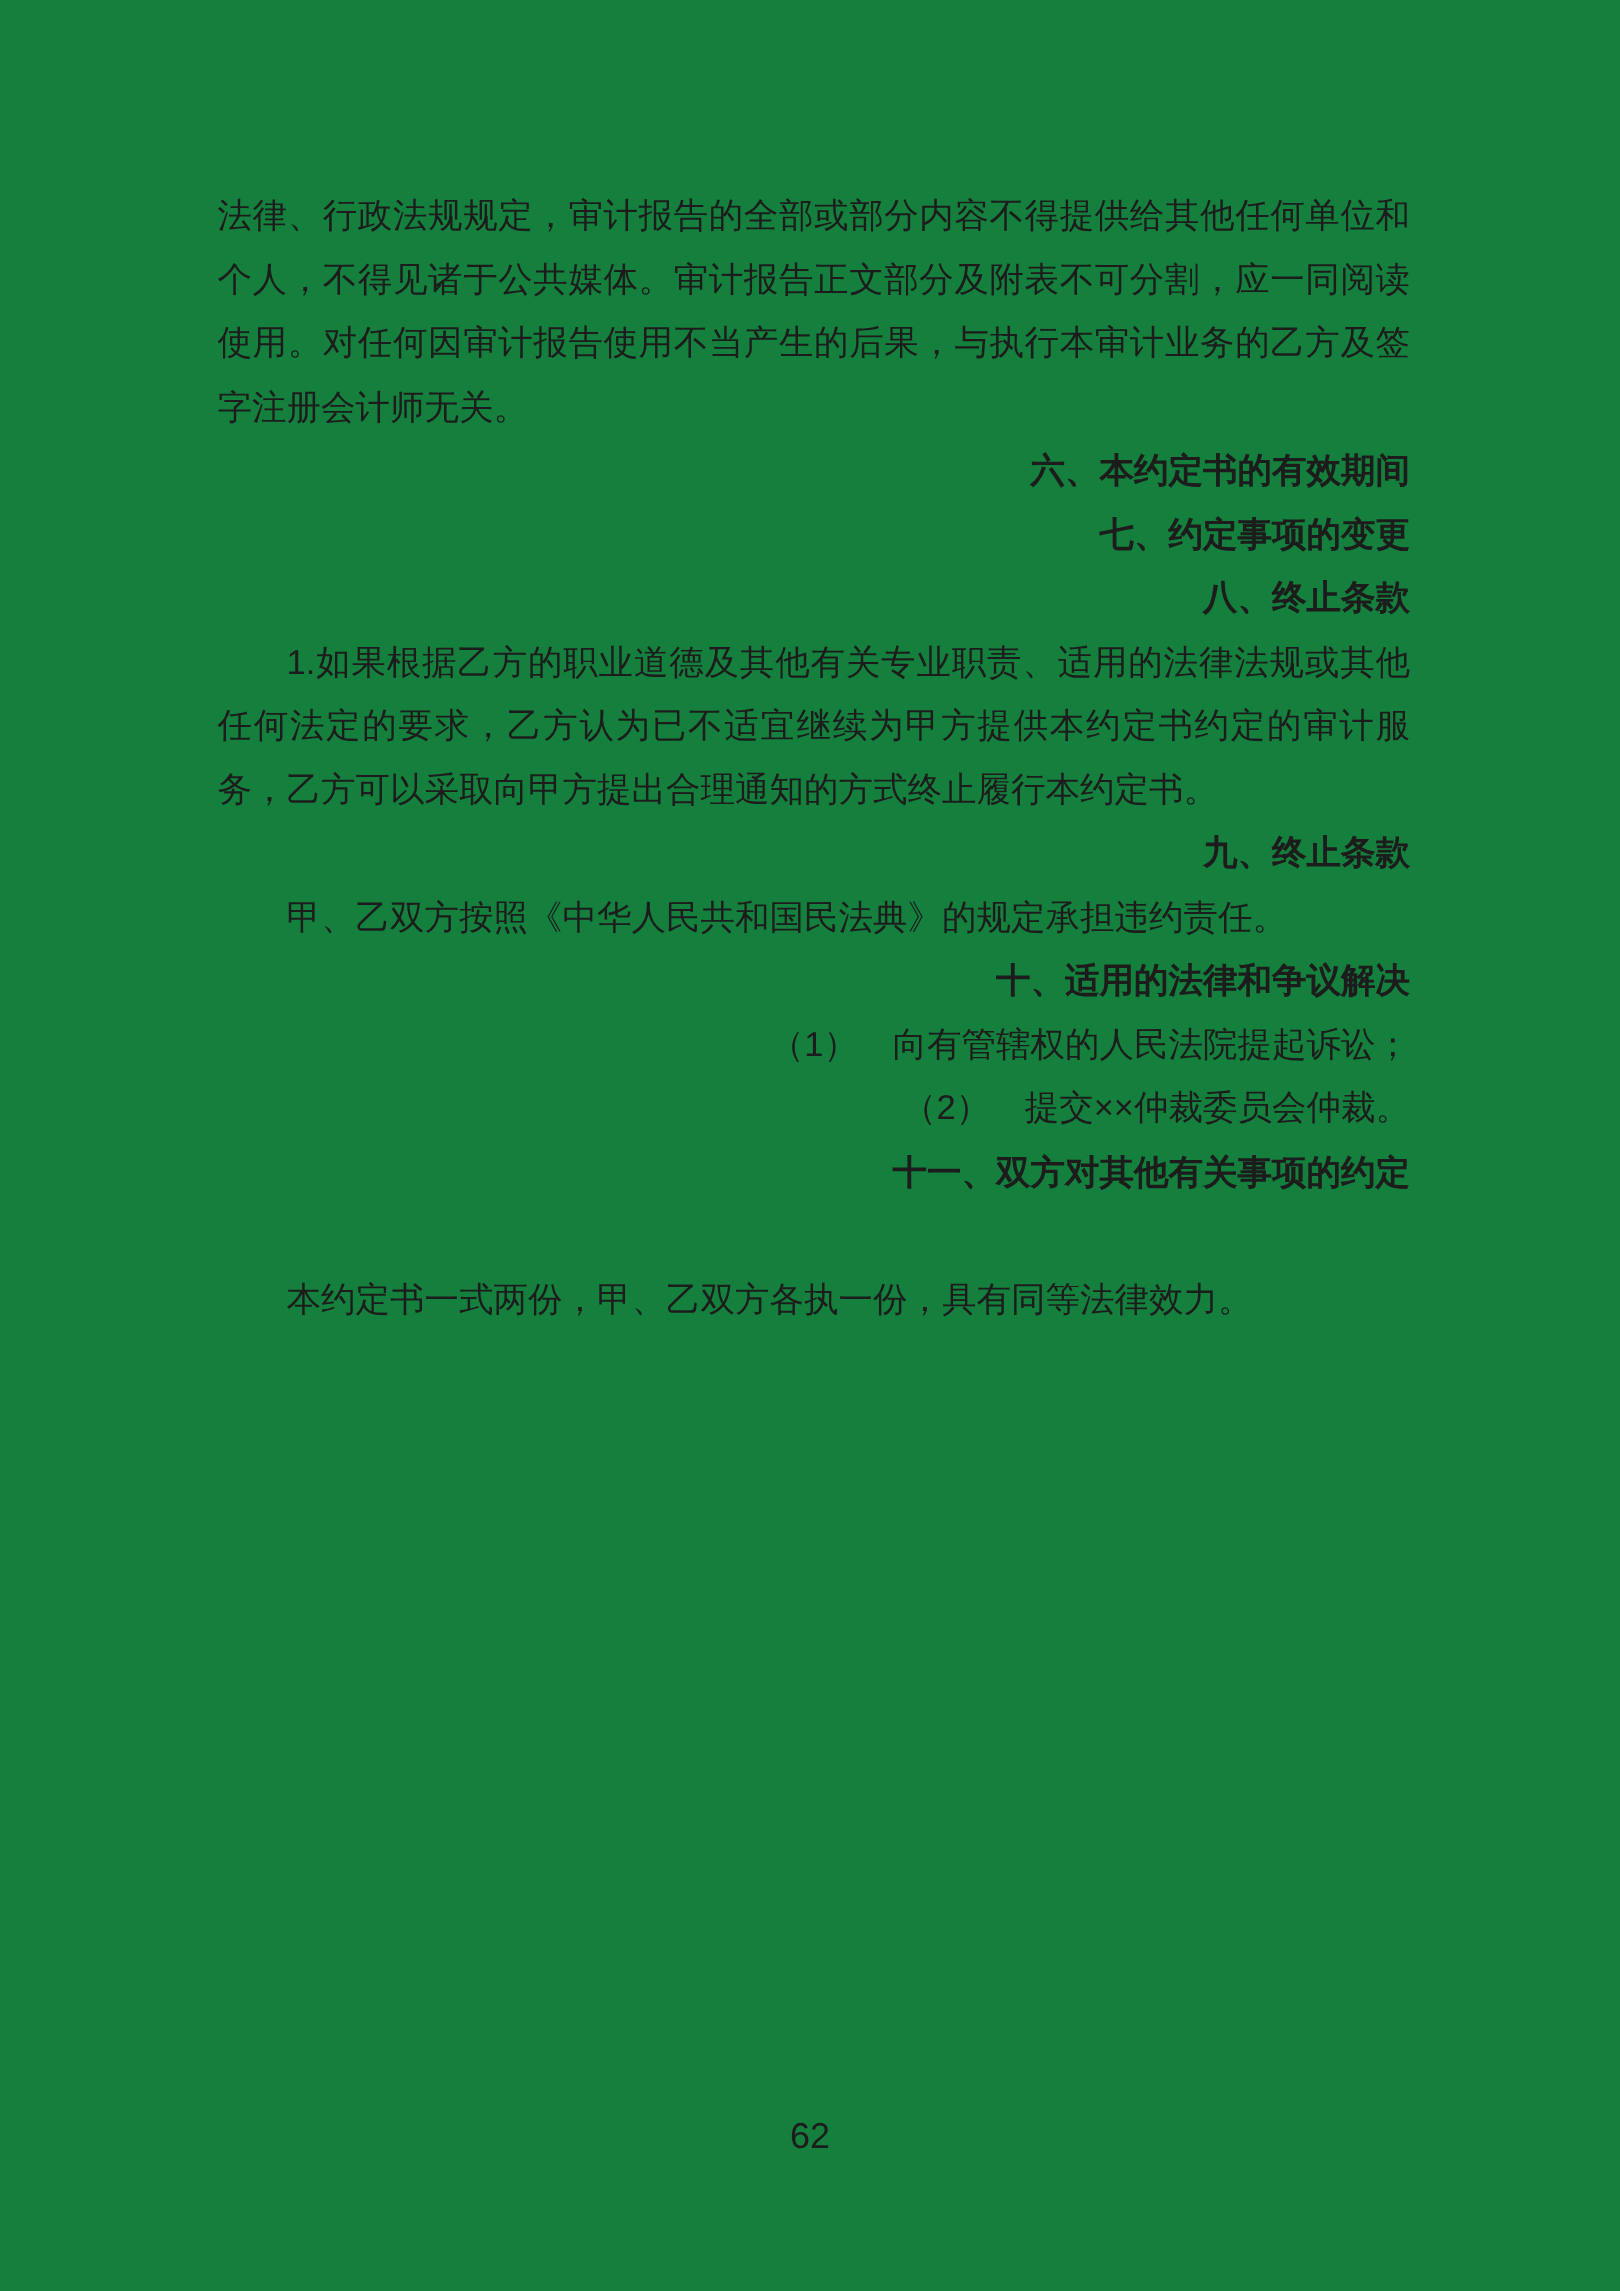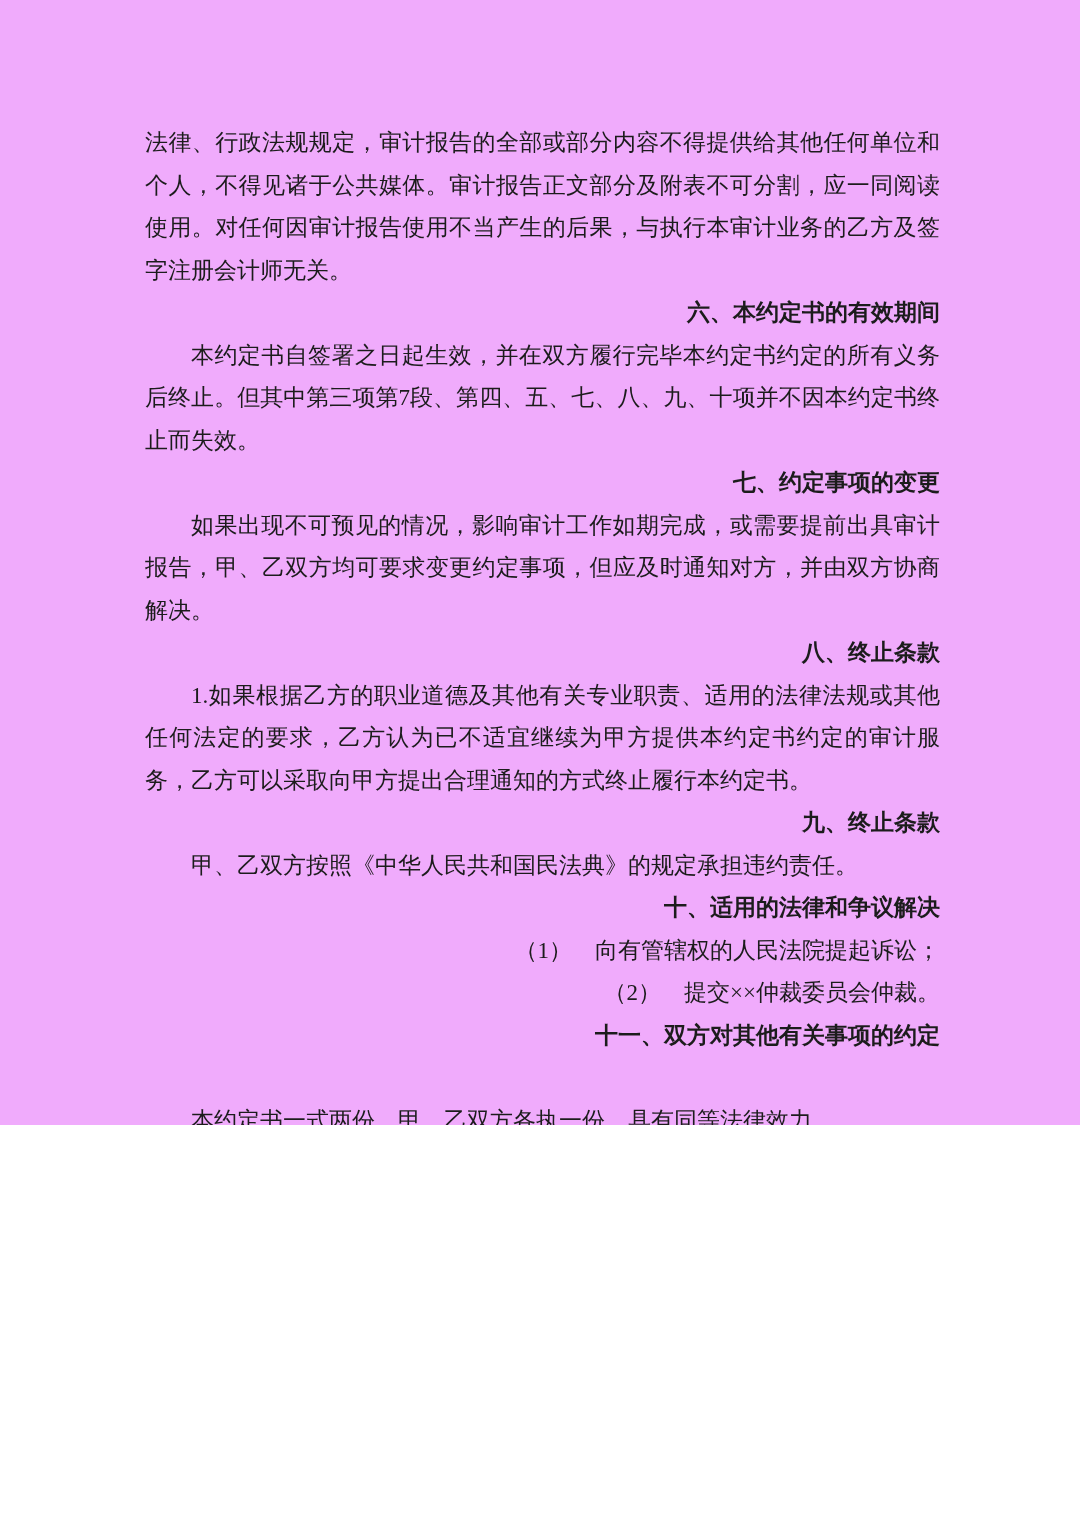--- a/index.html
+++ b/index.html
@@ -3,24 +3,24 @@
 <meta charset="utf-8">
 <style>
   html, body {
     margin: 0;
     padding: 0;
     background: #ffffff;
   }
   .page {
     position: relative;
     width: 1080px;
-    height: 1125px;
-    background: #f0abfc;
+    height: 1527px;
+    background: #15803d;
     overflow: hidden;
-    font-family: Liberation Serif, serif;
+    font-family: Liberation Sans, sans-serif;
     color: #1c1c1c;
   }
   .content {
     position: absolute;
     left: 145px;
     top: 122px;
     width: 795px;
     font-size: 23px;
     line-height: 42.5px;
     text-align: justify;
@@ -63,23 +63,21 @@
     color: #1c1c1c;
   }
 </style>
 </head>
 <body>
 
 <div class="page">
   <div class="content" id="doc-body">
       <p class="para">法律、行政法规规定，审计报告的全部或部分内容不得提供给其他任何单位和个人，不得见诸于公共媒体。审计报告正文部分及附表不可分割，应一同阅读使用。对任何因审计报告使用不当产生的后果，与执行本审计业务的乙方及签字注册会计师无关。</p>
       <p class="heading">六、本约定书的有效期间</p>
-      <p class="para indented">本约定书自签署之日起生效，并在双方履行完毕本约定书约定的所有义务后终止。但其中第三项第7段、第四、五、七、八、九、十项并不因本约定书终止而失效。</p>
       <p class="heading">七、约定事项的变更</p>
-      <p class="para indented">如果出现不可预见的情况，影响审计工作如期完成，或需要提前出具审计报告，甲、乙双方均可要求变更约定事项，但应及时通知对方，并由双方协商解决。</p>
       <p class="heading">八、终止条款</p>
       <p class="para indented">1.如果根据乙方的职业道德及其他有关专业职责、适用的法律法规或其他任何法定的要求，乙方认为已不适宜继续为甲方提供本约定书约定的审计服务，乙方可以采取向甲方提出合理通知的方式终止履行本约定书。</p>
       <p class="heading">九、终止条款</p>
       <p class="para indented">甲、乙双方按照《中华人民共和国民法典》的规定承担违约责任。</p>
       <p class="heading">十、适用的法律和争议解决</p>
       <p class="list-item">（1）　向有管辖权的人民法院提起诉讼；</p>
       <p class="list-item">（2）　提交××仲裁委员会仲裁。</p>
       <p class="heading">十一、双方对其他有关事项的约定</p>
       <div class="spacer"></div>
       <p class="para indented">本约定书一式两份，甲、乙双方各执一份，具有同等法律效力。</p>

